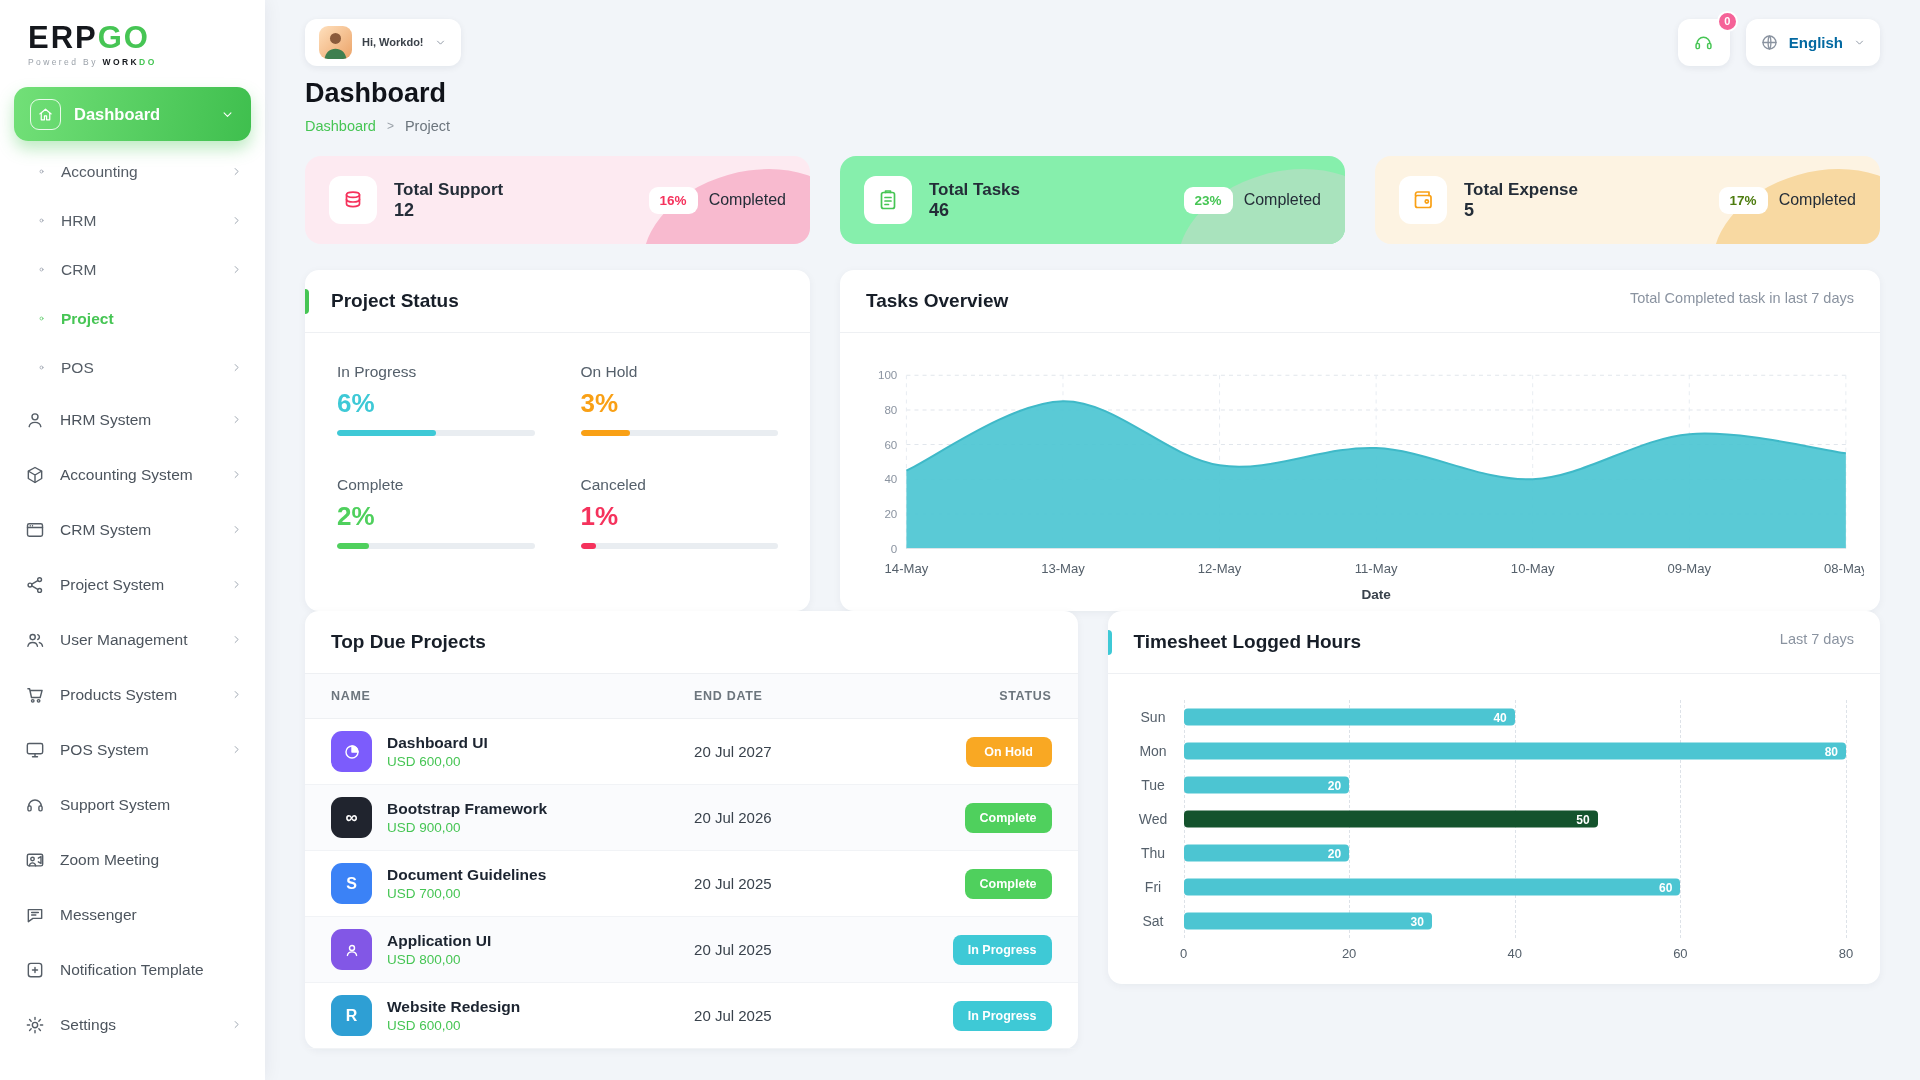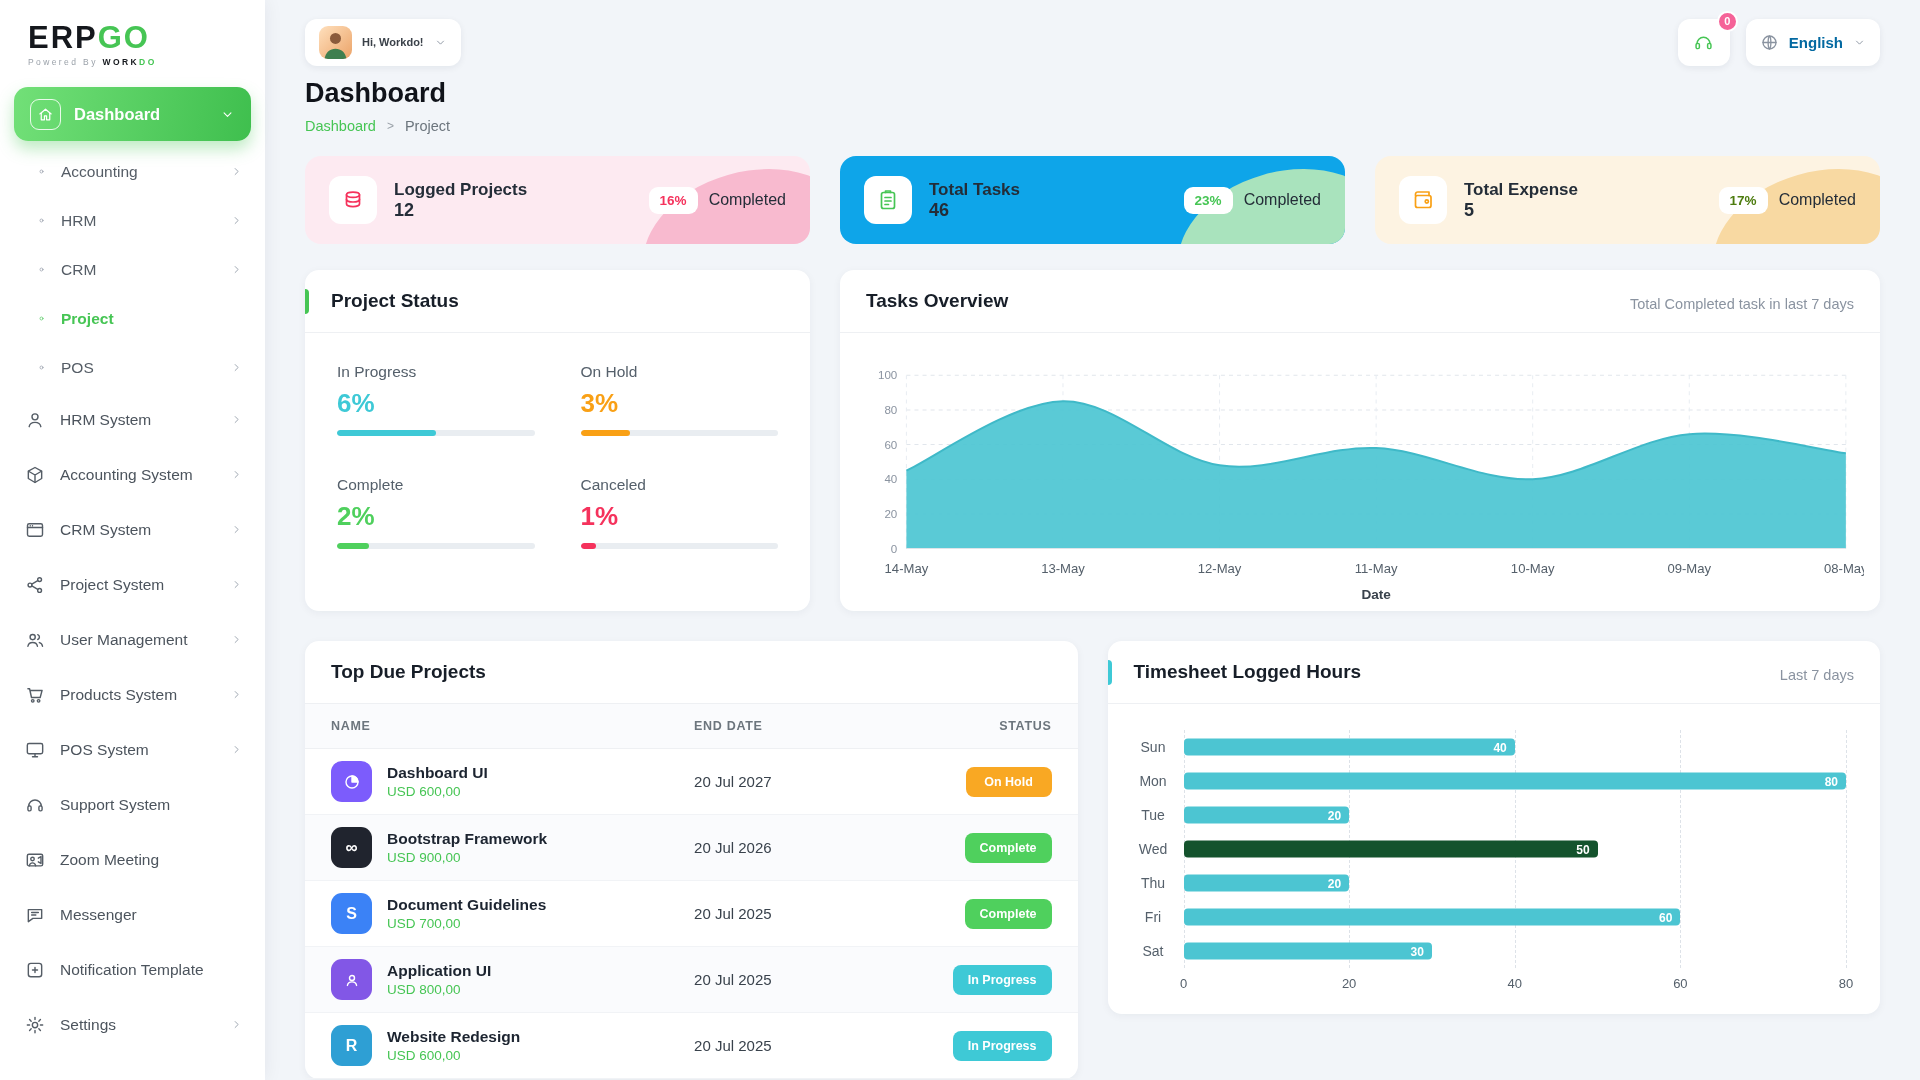--- a/index.html
+++ b/index.html
@@ -55,34 +55,34 @@
   .stat-icon{width:48px;height:48px;background:#fff;border-radius:12px;display:flex;align-items:center;justify-content:center;z-index:1}
   .stat-info{z-index:1}
   .stat-title{font-size:17px;font-weight:700;color:#242d38}
   .stat-value{font-size:18px;font-weight:700;margin-top:7px;color:#242d38}
   .stat-right{margin-left:auto;display:flex;align-items:center;gap:11px;z-index:1}
   .stat-badge{background:#fff;border-radius:9px;padding:6px 11px;font-size:13.5px;font-weight:700}
   .stat-comp{font-size:16px;color:#242d38}
 
   
   .card{background:#fff;border-radius:14px;box-shadow:0 2px 9px rgba(20,30,60,.05);position:relative}
-  .card-head{display:flex;align-items:flex-end;justify-content:space-between;padding:20px 26px;border-bottom:1px solid var(--border)}
+  .card-head{display:flex;align-items:flex-start;justify-content:space-between;padding:20px 26px;border-bottom:1px solid var(--border)}
   .card-title{font-size:19px;font-weight:700;color:#171e28}
   .card-sub{font-size:14.5px;color:#8a93a0}
   .notch::before{content:"";position:absolute;left:0;top:19px;width:4px;height:25px;border-radius:0 4px 4px 0;background:var(--notch,#46c554)}
 
   .row2{display:grid;grid-template-columns:505px 1fr;gap:30px;margin-top:26px}
   .status-grid{display:grid;grid-template-columns:1fr 1fr;gap:40px 46px;padding:30px 32px 34px}
   .st-label{font-size:15.5px;color:#55606b}
   .st-value{font-size:26px;font-weight:700;margin:7px 0 11px}
   .track{height:6px;background:#e9edf1;border-radius:4px;overflow:hidden}
   .fill{height:100%;border-radius:4px}
   .area-wrap{padding:16px 16px 2px}
 
-  .row3{display:grid;grid-template-columns:1fr 1fr;gap:30px;margin-top:30px;align-items:start}
+  .row3{display:grid;grid-template-columns:1fr 1fr;gap:30px;align-items:start}
   table{width:100%;border-collapse:collapse}
   thead th{font-size:12.5px;letter-spacing:.7px;color:#6c757d;text-transform:uppercase;font-weight:700;text-align:left;padding:15px 26px;background:#fafbfd;border-bottom:1px solid var(--border)}
   thead th:last-child{text-align:right}
   tbody td{padding:12px 26px;border-bottom:1px solid #f1f3f6;vertical-align:middle}
   tbody tr:nth-child(even){background:#fafbfd}
   .proj{display:flex;align-items:center;gap:15px}
   .proj-icon{width:41px;height:41px;border-radius:11px;color:#fff;display:flex;align-items:center;justify-content:center;flex-shrink:0}
   .proj-name{font-size:15.5px;font-weight:700;color:#1c2430}
   .proj-amt{font-size:13.5px;color:var(--green);margin-top:4px}
   .date-cell{color:#39424c;font-size:15px}
@@ -397,27 +397,27 @@
   <section class="stats" id="stats-row">
       <div class="stat" style="background:#fdeaf1">
         <span class="swoosh" style="background:#f8bacf"></span>
         <span class="stat-icon" style="color:#f5325c">
           <svg class="ic" width="24" height="24" viewBox="0 0 24 24" fill="none" stroke="currentColor" stroke-width="1.7" stroke-linecap="round" stroke-linejoin="round">
             <ellipse cx="12" cy="6.8" rx="6.5" ry="2.6"></ellipse>
             <path d="M5.5 6.8v4.6c0 1.4 2.9 2.6 6.5 2.6s6.5-1.2 6.5-2.6V6.8"></path>
             <path d="M5.5 11.4v4.6c0 1.4 2.9 2.6 6.5 2.6s6.5-1.2 6.5-2.6v-4.6"></path>
           </svg>
         </span>
-        <span class="stat-info"><span class="stat-title">Logged Projects</span><br><span class="stat-value">12</span></span>
+        <span class="stat-info"><span class="stat-title">Total Support</span><br><span class="stat-value">12</span></span>
         <span class="stat-right">
           <span class="stat-badge" style="color:#f5325c">16%</span>
           <span class="stat-comp">Completed</span>
         </span>
       </div>
-      <div class="stat" style="background:#0ea5e9">
+      <div class="stat" style="background:#86efac">
         <span class="swoosh" style="background:#a9e3bd"></span>
         <span class="stat-icon" style="color:#46c554">
           <svg class="ic" width="24" height="24" viewBox="0 0 24 24" fill="none" stroke="currentColor" stroke-width="1.7" stroke-linecap="round" stroke-linejoin="round">
             <rect x="5.5" y="4.5" width="13" height="16" rx="2"></rect>
             <path d="M9.5 4.5V3h5v1.5"></path>
             <path d="M9 9.5h6M9 13h6M9 16.5h3.5"></path>
           </svg>
         </span>
         <span class="stat-info"><span class="stat-title">Total Tasks</span><br><span class="stat-value">46</span></span>
         <span class="stat-right">

